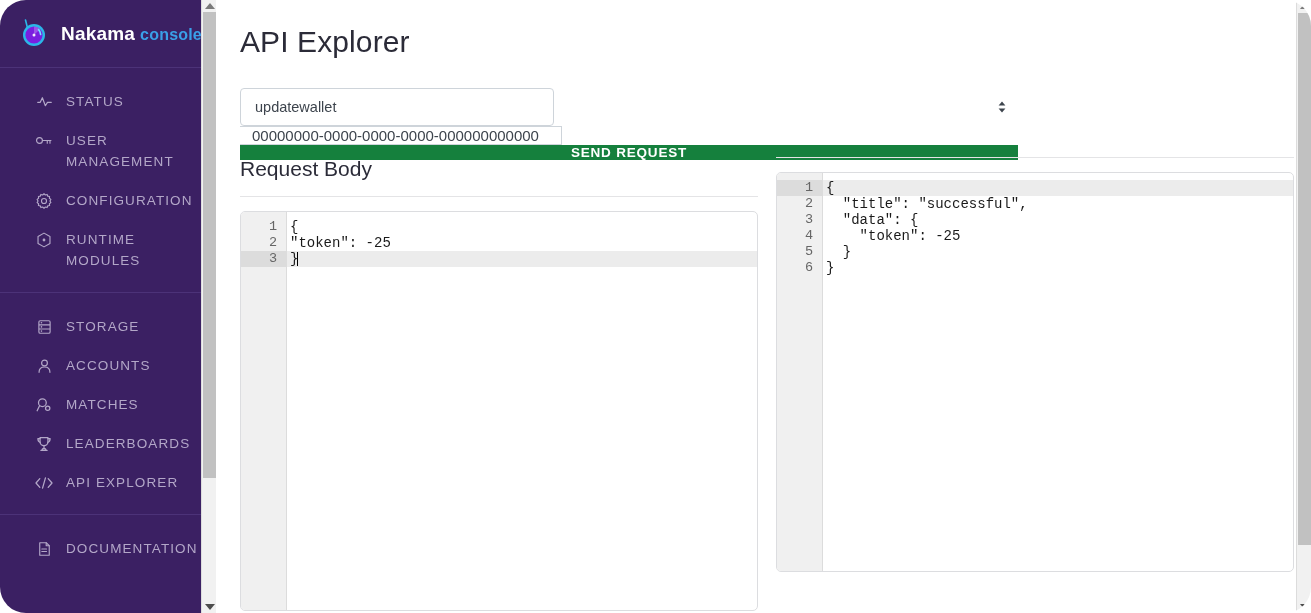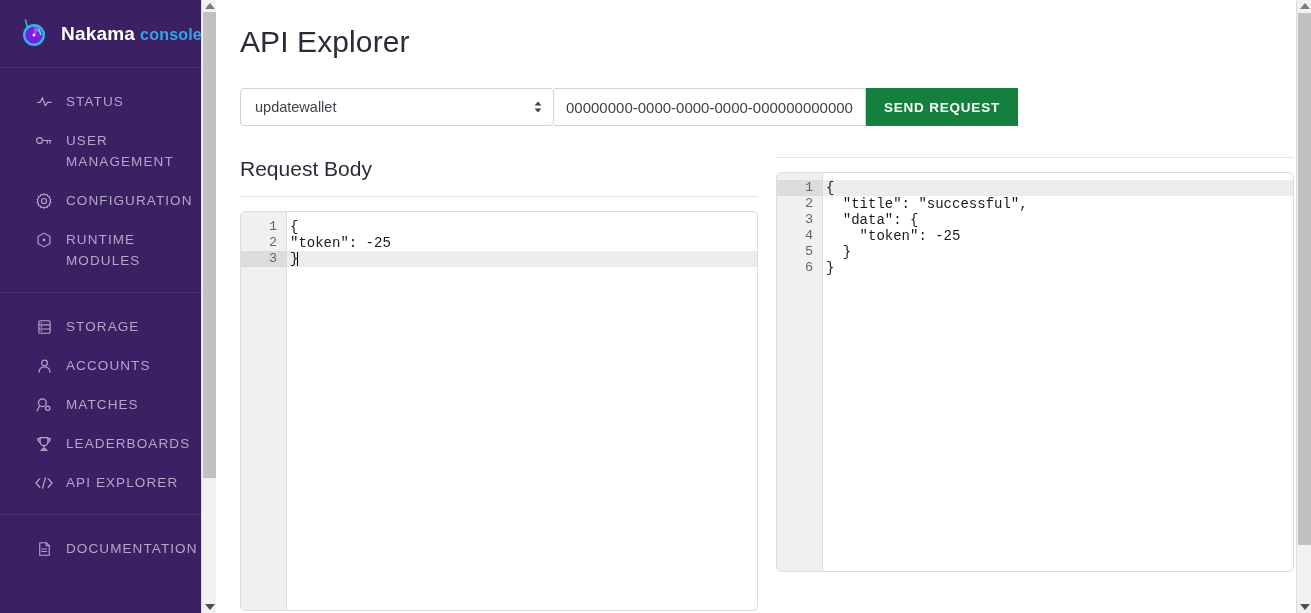--- a/index.html
+++ b/index.html
@@ -9,20 +9,21 @@
     overflow: hidden;
     font-family: "Liberation Sans", sans-serif;
     background: #ffffff;
   }
 
   #app {
     position: relative;
     width: 1311px;
     height: 613px;
     overflow: hidden;
+    border-radius: 26px;
   }
 
   
   .sidebar {
     position: absolute;
     left: 0; top: 0;
     width: 201px;
     height: 613px;
     background: #3b2063;
     overflow: hidden;
@@ -121,20 +122,21 @@
     padding: 25px 0 0 23px;
     letter-spacing: 0.1px;
   }
 
   .form-row {
     display: flex;
     align-items: stretch;
     margin: 29px 0 0 23px;
     height: 38px;
     width: 778px;
+    flex-direction: column;
   }
   .rpc-select {
     width: 314px;
     height: 38px;
     border: 1px solid #ced4da;
     border-radius: 4px;
     background: #ffffff;
     color: #3d444d;
     font-size: 14.5px;
     font-family: "Liberation Sans", sans-serif;

